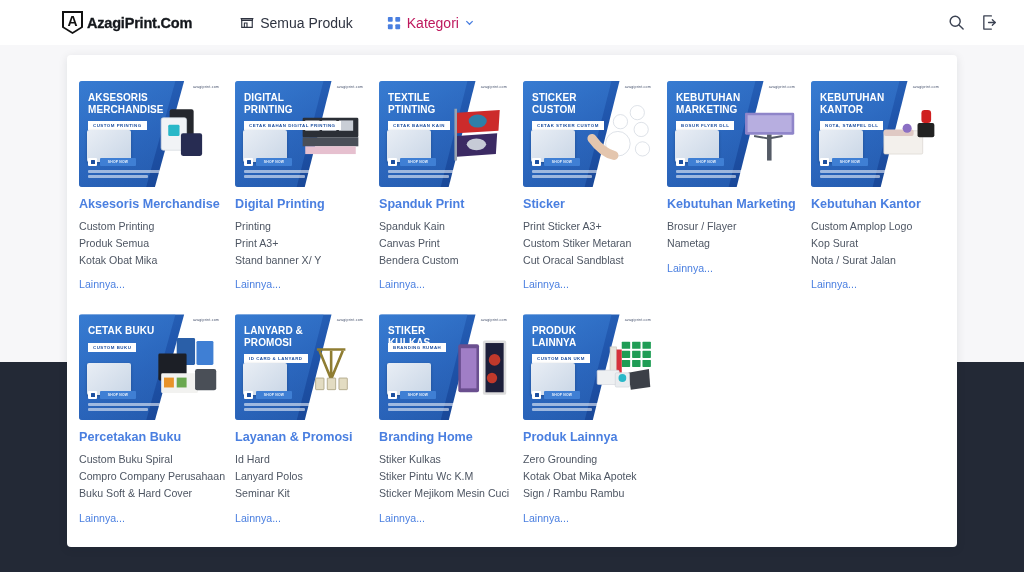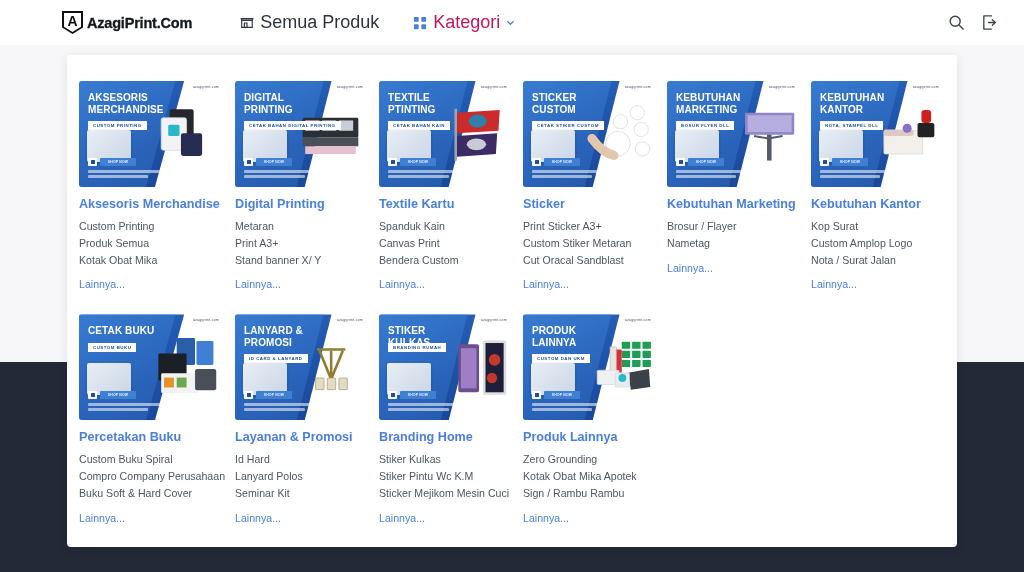--- a/index.html
+++ b/index.html
@@ -58,21 +58,21 @@
     font-family: "Liberation Sans", sans-serif;
   }
   .brand-text {
     font-size: 14.5px; font-weight: bold; color: #15181d;
     letter-spacing: -0.2px;
     -webkit-text-stroke: 0.3px #15181d;
   }
   .nav { display: flex; align-items: center; gap: 34px; margin-left: 48px; }
   .nav-item {
     display: flex; align-items: center; gap: 6px;
-    font-size: 18px;
+    font-size: 14px;
     cursor: pointer;
     white-space: nowrap;
   }
   .nav-item.dark { color: #2e3340; }
   .nav-item.blue  { color: #be185d; }
   .nav-ic { display: inline-flex; width: 14px; height: 14px; }
   .hdr-right {
     margin-left: auto;
     display: flex; align-items: center; gap: 16px;
     padding-right: 6px;
@@ -338,21 +338,21 @@
                 <span>Shop Now</span>
               </span>
       </div>
       <div class="b-foot">
               <i></i>
               <i></i>
             </div>
     </div>
     <div class="c-title">Digital Printing</div>
     <ul class="c-list">
-            <li>Metaran</li>
+            <li>Printing</li>
             <li>Print A3+</li>
             <li>Stand banner X/ Y</li>
           </ul>
     <span class="c-more">Lainnya...</span>
   </div>
 
   <div class="card">
     <div class="banner">
       <div class="banner-blue"></div>
       <div class="banner-blue2"></div>
@@ -373,21 +373,21 @@
               </span>
         <span class="b-btn-pill">
                 <span>Shop Now</span>
               </span>
       </div>
       <div class="b-foot">
               <i></i>
               <i></i>
             </div>
     </div>
-    <div class="c-title">Textile Kartu</div>
+    <div class="c-title">Spanduk Print</div>
     <ul class="c-list">
             <li>Spanduk Kain</li>
             <li>Canvas Print</li>
             <li>Bendera Custom</li>
           </ul>
     <span class="c-more">Lainnya...</span>
   </div>
 
   <div class="card">
     <div class="banner">
@@ -485,22 +485,22 @@
                 <span>Shop Now</span>
               </span>
       </div>
       <div class="b-foot">
               <i></i>
               <i></i>
             </div>
     </div>
     <div class="c-title">Kebutuhan Kantor</div>
     <ul class="c-list">
+            <li>Custom Amplop Logo</li>
             <li>Kop Surat</li>
-            <li>Custom Amplop Logo</li>
             <li>Nota / Surat Jalan</li>
           </ul>
     <span class="c-more">Lainnya...</span>
   </div>
 
   <div class="card">
     <div class="banner">
       <div class="banner-blue"></div>
       <div class="banner-blue2"></div>
       <div class="b-art"><svg viewBox="0 0 120 106" width="100%" height="100%" preserveAspectRatio="xMidYMid meet">

